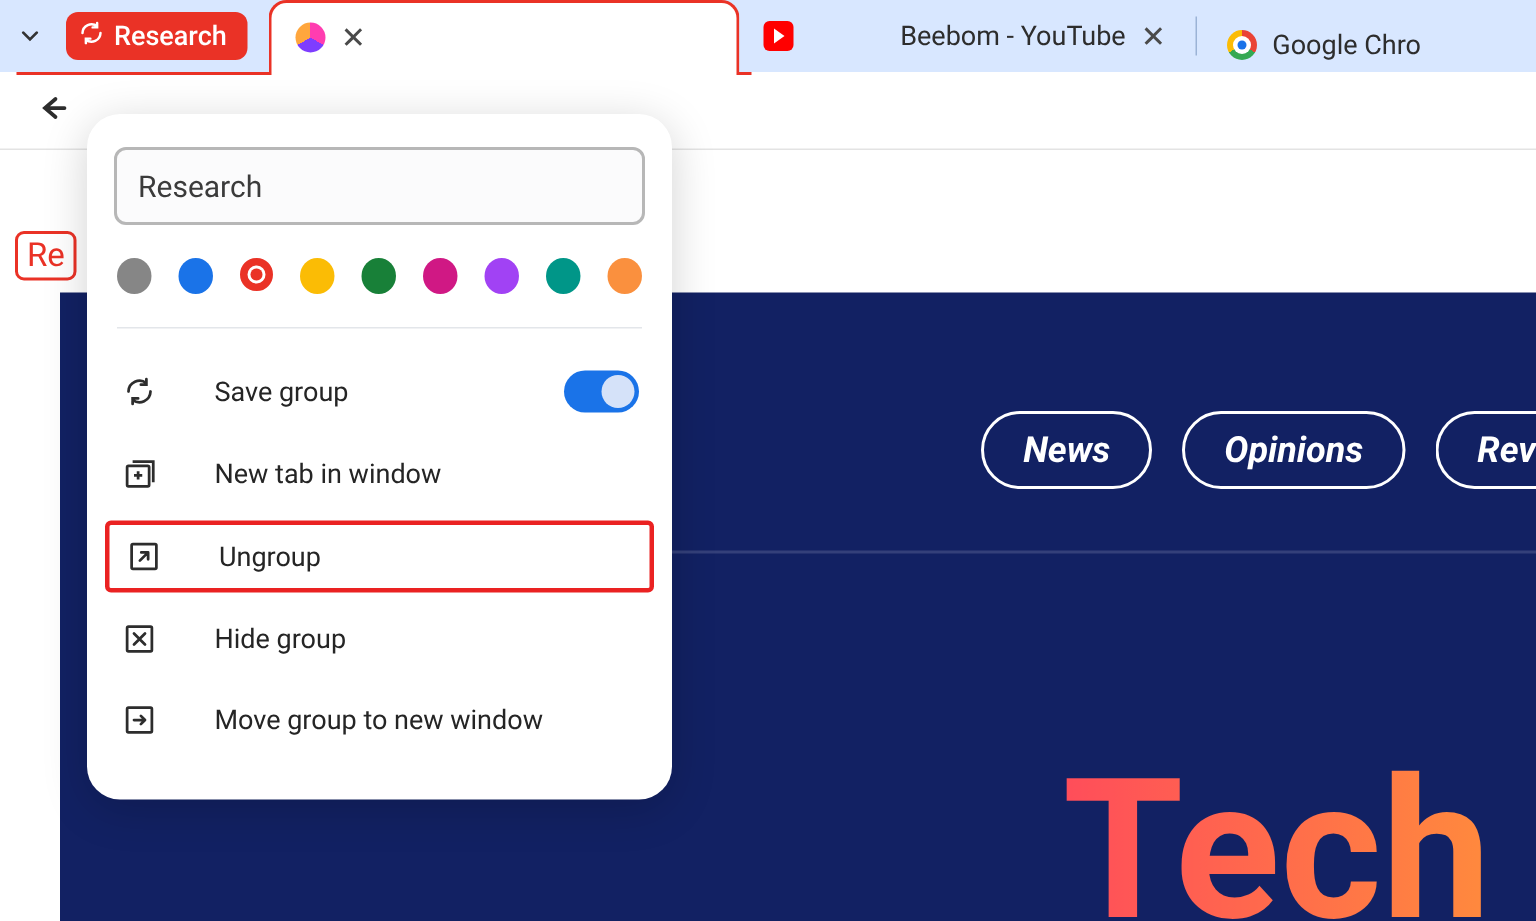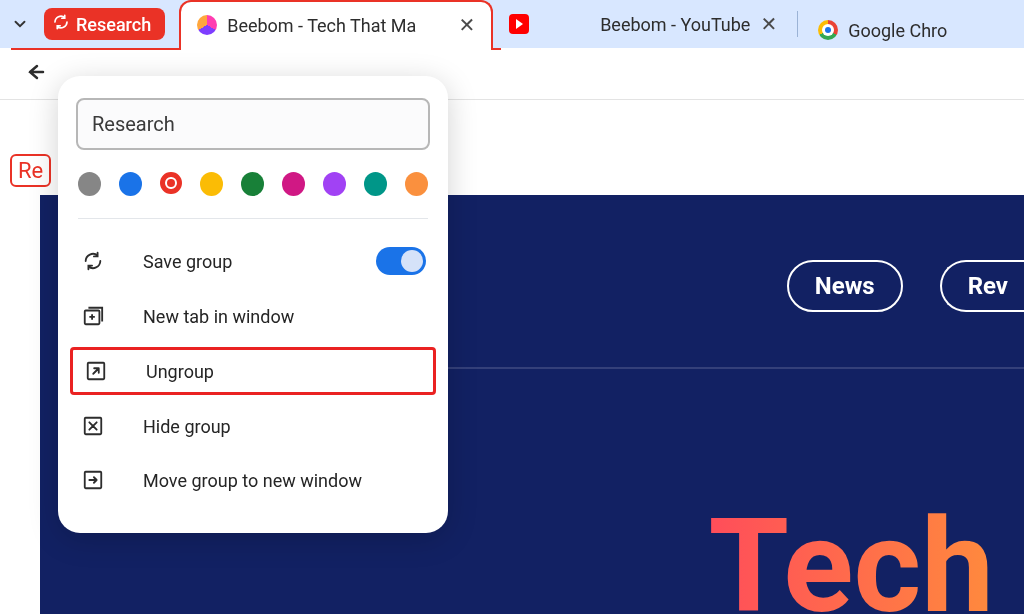--- a/index.html
+++ b/index.html
@@ -19,23 +19,23 @@
     .tab-sep { width: 1px; height: 26px; background: #9bb3d6; margin: 0 4px; }
 
     
     .toolbar { height: 52px; background: #fff; border-bottom: 1px solid #e3e3e3; display: flex; align-items: center; padding-left: 22px; }
 
     
     .red-badge { position: absolute; top: 154px; left: 10px; border: 2px solid #ea3226; border-radius: 6px; padding: 2px 6px; font-size: 22px; color: #ea3226; background: #fff; }
 
     
     .hero { position: absolute; top: 195px; left: 40px; right: 0; height: 420px; background: #122163; }
-    .hero-nav { position: absolute; top: 65px; right: 0px; display: flex; gap: 37px; }
+    .hero-nav { position: absolute; top: 79px; right: 0px; display: flex; gap: 20px; font-style: italic; }
     .nav-pill { border: 2.5px solid #fff; color: #fff; font-size: 24px; font-weight: 700; padding: 10px 26px; border-radius: 28px; }
-    .nav-pill.cut { padding-right: 16px; border-right: none; border-radius: 28px 0 0 28px; }
+    .nav-pill.cut { padding-right: 0; border-right: none; border-radius: 28px 0 0 28px; }
     .hero-hr { position: absolute; top: 172px; left:400px; right:0; height:2px; background:#34407a; }
     .big-text { position: absolute; bottom: -28px; right: 30px; font-size: 130px; font-weight: 700; background: linear-gradient(90deg, #ff4d5a, #ff8a3d); -webkit-background-clip: text; background-clip: text; color: transparent; }
     .blob { position:absolute; top:330px; left:280px; width:34px; height:22px; border-radius:50%; background:linear-gradient(135deg,#ff6a5a,#ff8a3d); }
 
     
     .popup { position: absolute; top: 76px; left: 58px; width: 390px; background: #fff; border-radius: 22px; box-shadow: 0 6px 30px rgba(0,0,0,.18); padding: 22px 18px 26px; }
     .name-input { width: 100%; border: 2px solid #b7b7b7; border-radius: 8px; padding: 12px 14px; font-size: 20px; color: #3b3b3b; background: #fbfbfc; }
 
     .color-row { display: flex; gap: 18px; margin: 22px 2px 14px; padding-bottom: 22px; border-bottom: 1px solid #e3e6ea; }
     .swatch { width: 24px; height: 24px; border-radius: 50%; }
@@ -69,21 +69,20 @@
     <span>
       <svg viewBox="0 0 24 24" width="18" height="18">
           <path d="M4 12a8 8 0 0113-6M20 12a8 8 0 01-13 6M17 3v4h-4M7 21v-4h4" fill="none" stroke="#fff" stroke-width="2.2" stroke-linecap="round"></path>
         </svg>
     </span>
     <span>Research</span>
   </div>
 
   <div class="tab active" style="width:314px;">
     <span class="favicon beebom"></span>
-    <span style="white-space:nowrap;overflow:hidden;text-overflow:clip;flex:1;">Beebom - Tech That Ma</span>
     <span class="close">✕</span>
   </div>
 
   <div class="tab" style="width:300px;text-align:right;">
     <span class="favicon youtube"></span>
     <span style="flex:1;">Beebom - YouTube</span>
     <span class="close">✕</span>
   </div>
 
   <div class="tab-sep"></div>
@@ -102,20 +101,21 @@
   </span>
 </div>
 
 <div class="red-badge">
   <span>Re</span>
 </div>
 
 <div class="hero">
   <div class="hero-nav">
     <div class="nav-pill"><span>News</span></div>
+    <div class="nav-pill"><span>Opinions</span></div>
     <div class="nav-pill cut"><span>Rev</span></div>
   </div>
   <div class="hero-hr"></div>
   <div class="big-text">Tech</div>
 </div>
 <div class="blob"></div>
 
 <div class="popup">
   <input class="name-input" value="Research" style="">
 

